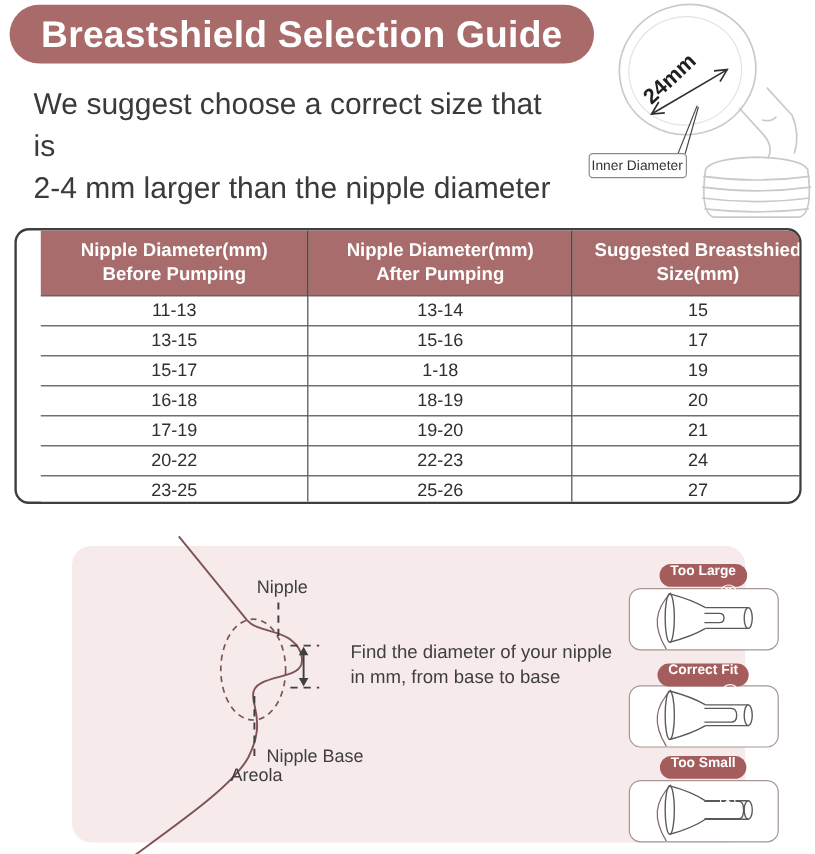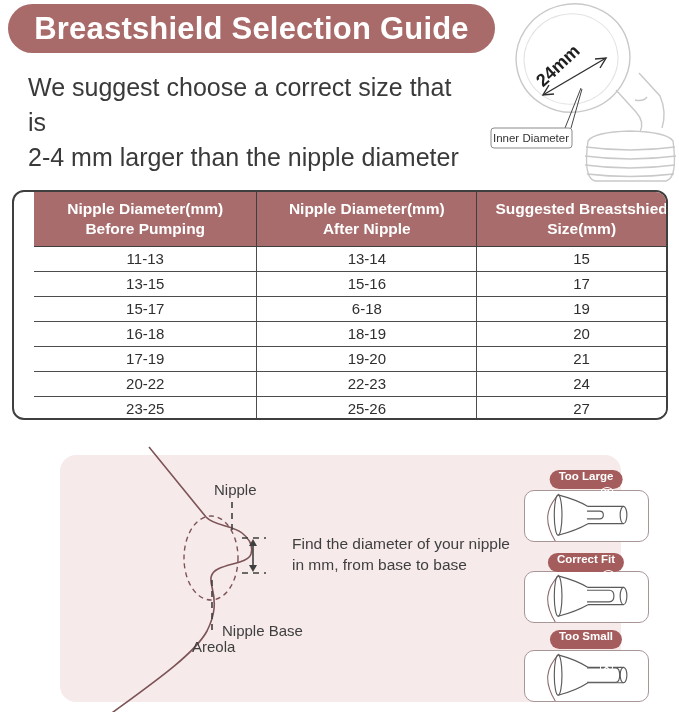--- a/index.html
+++ b/index.html
@@ -112,42 +112,42 @@
           <col style="width:32.1%">
         </colgroup>
       <thead>
         <tr>
           <th>
             <div>Nipple Diameter(mm)</div>
             <div>Before Pumping</div>
           </th>
           <th>
             <div>Nipple Diameter(mm)</div>
-            <div>After Nipple</div>
+            <div>After Pumping</div>
           </th>
           <th>
             <div>Suggested Breastshied</div>
             <div>Size(mm)</div>
           </th>
         </tr>
       </thead>
       <tbody>
         <tr>
           <td>11-13</td>
           <td>13-14</td>
           <td>15</td>
         </tr>
         <tr>
           <td>13-15</td>
           <td>15-16</td>
           <td>17</td>
         </tr>
         <tr>
           <td>15-17</td>
-          <td>6-18</td>
+          <td>1-18</td>
           <td>19</td>
         </tr>
         <tr>
           <td>16-18</td>
           <td>18-19</td>
           <td>20</td>
         </tr>
         <tr>
           <td>17-19</td>
           <td>19-20</td>

